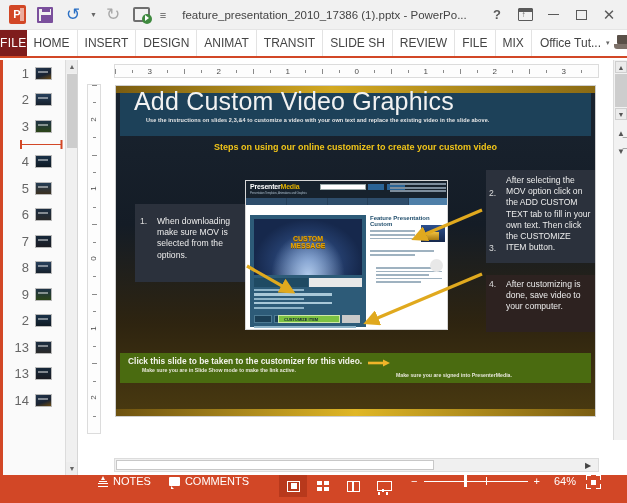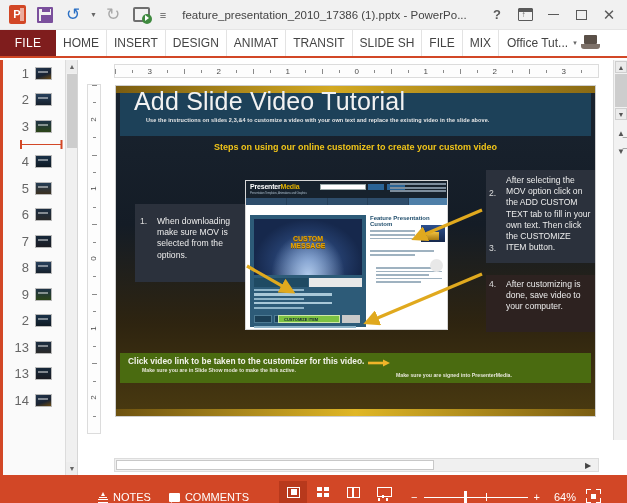--- a/index.html
+++ b/index.html
@@ -304,21 +304,21 @@
              background:#f0f0f0; border:1px solid #dcdcdc; }
   .hs-thumb{ position:absolute; left:1px; top:1px; width:318px; height:10px; background:#ffffff;
              border:1px solid #c8c8c8;}
   .hs-right{ position:absolute; right:1px; top:1px; width:18px;height:10px;
              display:flex;align-items:center;justify-content:center;font-size:8px;color:#444;}
 
   
   .statusbar {
     position:absolute; left:0; bottom:0; width:627px; height:28px;
     background:#d24726; color:#fff;
-    display:flex; align-items:flex-end;
+    display:flex; align-items:flex-start;
   }
   .sb-left { width:98px; }
   .sb-item { display:flex;align-items:center; gap:5px; font-size:11px; margin-right:18px; }
   .notes-ico{ width:10px;height:11px; position:relative; }
   .notes-ico i{position:absolute;left:0;height:1.3px;background:#fff;width:10px;}
   .notes-ico i:nth-child(1){top:5px;width:8px;left:1px;}
   .notes-ico i:nth-child(2){top:7.5px;}
   .notes-ico i:nth-child(3){top:10px;}
   .notes-ico::before{content:"";position:absolute;left:3px;top:0;
     border-left:2.5px solid transparent;border-right:2.5px solid transparent;border-bottom:4px solid #fff;}
@@ -408,20 +408,21 @@
   </div>
 
   <div class="ribbon">
     <div class="tab-file">FILE</div>
     <div class="tab">HOME</div>
     <div class="tab">INSERT</div>
     <div class="tab">DESIGN</div>
     <div class="tab">ANIMAT</div>
     <div class="tab">TRANSIT</div>
     <div class="tab">SLIDE SH</div>
+    <div class="tab">REVIEW</div>
     <div class="tab">FILE</div>
     <div class="tab">MIX</div>
     <div class="tab-user">
       <span>Office Tut...</span>
       <span class="caret-sm" style="margin-left:5px">▾</span>
       <span class="user-ico"></span>
     </div>
   </div>
 
   <div class="workarea">
@@ -577,21 +578,21 @@
           <span class="rmark" style="top: 261px; height: 1px; left: 5px; width: 3px;"></span>
         </div>
 
       <div class="slide-canvas">
         <div class="slide">
 
           <div class="slide-topbar"></div>
           <div class="slide-botbar"></div>
 
           <div class="title-band"></div>
-          <div class="slide-title">Add Slide Video Tutorial</div>
+          <div class="slide-title">Add Custom Video Graphics</div>
           <div class="slide-subtitle">Use the instructions on slides 2,3,&amp;4 to customize a video with your own text and replace the existing video in the slide above.</div>
           <div class="steps-line">Steps on using our online customizer to create your custom video</div>
 
           <div class="shot">
             <div class="shot-head">
               <div class="shot-logo">
                 <span>Presenter</span><em>Media</em>
                 <span class="sub">Presentation Templates, Animations and Graphics</span>
               </div>
               <div class="shot-search"></div>
@@ -694,21 +695,21 @@
               <marker id="ah" markerWidth="5" markerHeight="5" refX="3.4" refY="2.5" orient="auto">
                 <path d="M0,0 L5,2.5 L0,5 z" fill="#e0a91e"></path>
               </marker>
             </defs>
             <path d="M131,180 L175,205" stroke="#e0a91e" stroke-width="3.2" fill="none" marker-end="url(#ah)"></path>
             <path d="M366,124 L300,152" stroke="#e0a91e" stroke-width="3.2" fill="none" marker-end="url(#ah)"></path>
             <path d="M366,188 L252,236" stroke="#e0a91e" stroke-width="3.2" fill="none" marker-end="url(#ah)"></path>
           </svg>
 
           <div class="linkbar">
-            <div class="lb-main">Click video link to be taken to the customizer for this video.</div>
+            <div class="lb-main">Click this slide to be taken to the customizer for this video.</div>
             <div class="lb-sub">Make sure you are in Slide Show mode to make the link active.</div>
             <svg class="lb-arrow" viewBox="0 0 22 8">
               <path d="M0,4 L17,4" stroke="#f0b429" stroke-width="2.6"></path>
               <path d="M15,0.5 L22,4 L15,7.5 z" fill="#f0b429"></path>
             </svg>
             <div class="lb-note">Make sure you are signed into PresenterMedia.</div>
           </div>
 
         </div>
       </div>

